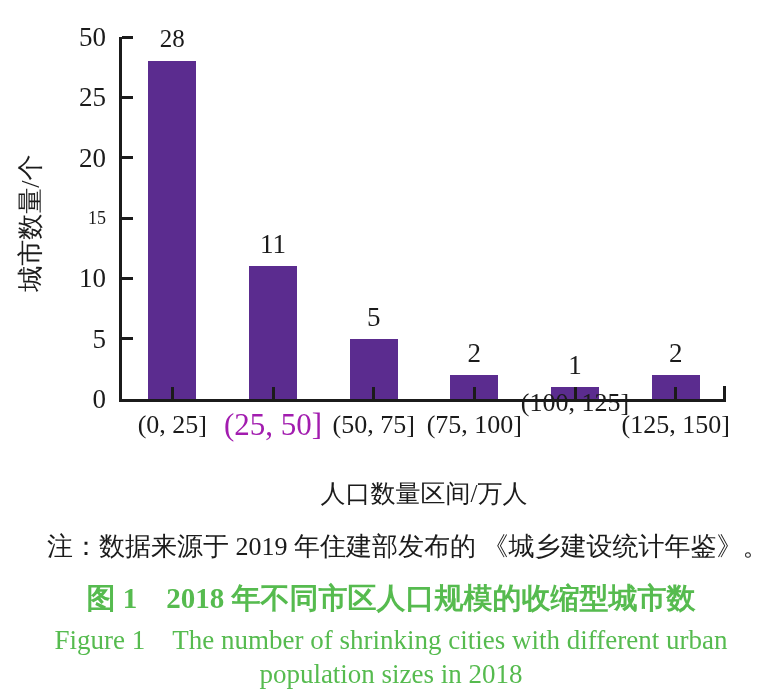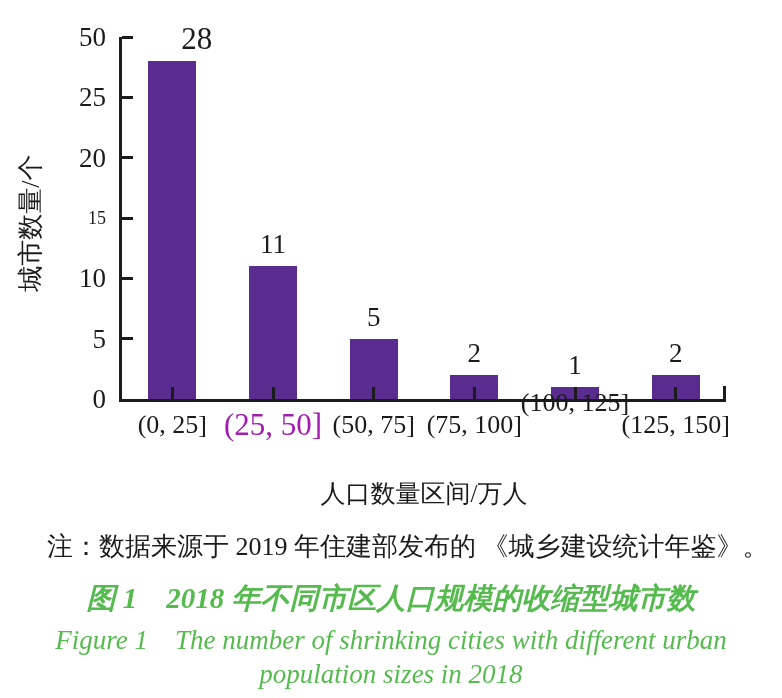--- a/index.html
+++ b/index.html
@@ -22,21 +22,21 @@
     transform:rotate(-90deg);
   }
   #x-axis-title{
     left:124px;top:471px;width:600px;
     font-size:25px;line-height:30px;text-align:center;margin-top:8px;
   }
   #note-line{
     left:24px;top:531px;width:750px;
     font-size:26px;line-height:32px;margin-left:23px;
   }
-  .caption{left:0;width:782px;text-align:center;font-style:italic;}
+  .caption{left:0;width:782px;text-align:center;}
   #caption-zh{top:580px;font-size:29px;line-height:36px;font-weight:bold;}
   #caption-en1{top:624px;font-size:27px;line-height:33px;}
   #caption-en2{top:658px;font-size:27px;line-height:33px;}
 </style>
 </head>
 <body>
 
 <div id="figure">
 
   <div id="y-axis-title" class="t" style="color: rgb(27, 27, 27);">城市数量/个</div>
@@ -62,21 +62,21 @@
     <div class="t" style="left: 122px; top: 216.5px; width: 11px; height: 3px; background: rgb(27, 27, 27);"></div>
     <div class="t" style="left: 52px; top: 202px; width: 54px; text-align: right; line-height: 32px; color: rgb(27, 27, 27); font-size: 18px;">15</div>
     <div class="t" style="left: 122px; top: 156.167px; width: 11px; height: 3px; background: rgb(27, 27, 27);"></div>
     <div class="t" style="left: 52px; top: 141.667px; width: 54px; text-align: right; line-height: 32px; color: rgb(27, 27, 27); font-size: 27px;">20</div>
     <div class="t" style="left: 122px; top: 95.8333px; width: 11px; height: 3px; background: rgb(27, 27, 27);"></div>
     <div class="t" style="left: 52px; top: 81.3333px; width: 54px; text-align: right; line-height: 32px; color: rgb(27, 27, 27); font-size: 27px;">25</div>
     <div class="t" style="left: 122px; top: 35.5px; width: 11px; height: 3px; background: rgb(27, 27, 27);"></div>
     <div class="t" style="left: 52px; top: 21px; width: 54px; text-align: right; line-height: 32px; color: rgb(27, 27, 27); font-size: 27px;">50</div>
     <div class="t" style="left: 148.333px; top: 61.1333px; width: 48px; height: 337.867px; background: rgb(91, 44, 143);"></div>
     <div class="t" style="left: 170.833px; top: 387px; width: 3px; height: 12px; background: rgb(27, 27, 27); z-index: 3;"></div>
-    <div class="t" style="left: 132.333px; top: 23.1333px; width: 80px; text-align: right; line-height: 32px; color: rgb(27, 27, 27); font-size: 31px;">28</div>
+    <div class="t" style="left: 132.333px; top: 23.1333px; width: 80px; text-align: center; line-height: 32px; color: rgb(27, 27, 27); font-size: 25px;">28</div>
     <div class="t" style="left: 102.333px; top: 410px; width: 140px; text-align: center; line-height: 30px; color: rgb(27, 27, 27); z-index: 4; font-size: 26px;">(0, 25]</div>
     <div class="t" style="left: 249px; top: 266.267px; width: 48px; height: 132.733px; background: rgb(91, 44, 143);"></div>
     <div class="t" style="left: 271.5px; top: 387px; width: 3px; height: 12px; background: rgb(27, 27, 27); z-index: 3;"></div>
     <div class="t" style="left: 233px; top: 228.267px; width: 80px; text-align: center; line-height: 32px; color: rgb(27, 27, 27); font-size: 27px;">11</div>
     <div class="t" style="left: 203px; top: 410px; width: 140px; text-align: center; line-height: 30px; color: #a21caf; z-index: 4; font-size: 31px;">(25, 50]</div>
     <div class="t" style="left: 349.667px; top: 338.667px; width: 48px; height: 60.3333px; background: rgb(91, 44, 143);"></div>
     <div class="t" style="left: 372.167px; top: 387px; width: 3px; height: 12px; background: rgb(27, 27, 27); z-index: 3;"></div>
     <div class="t" style="left: 333.667px; top: 300.667px; width: 80px; text-align: center; line-height: 32px; color: rgb(27, 27, 27); font-size: 27px;">5</div>
     <div class="t" style="left: 303.667px; top: 410px; width: 140px; text-align: center; line-height: 30px; color: rgb(27, 27, 27); z-index: 4; font-size: 26px;">(50, 75]</div>
     <div class="t" style="left: 450.333px; top: 374.867px; width: 48px; height: 24.1333px; background: rgb(91, 44, 143);"></div>

